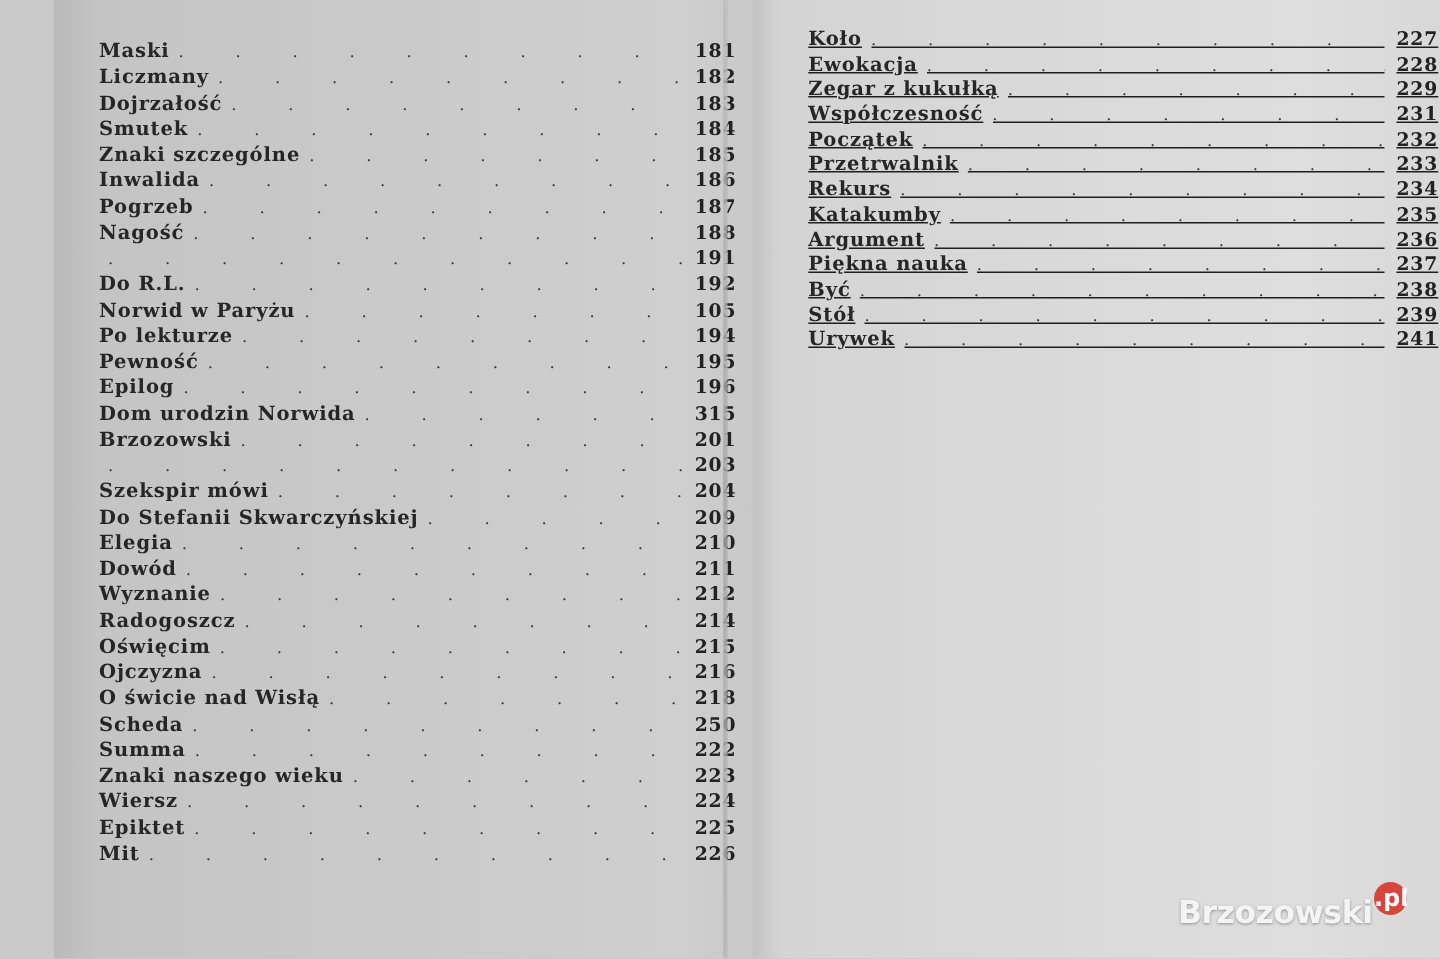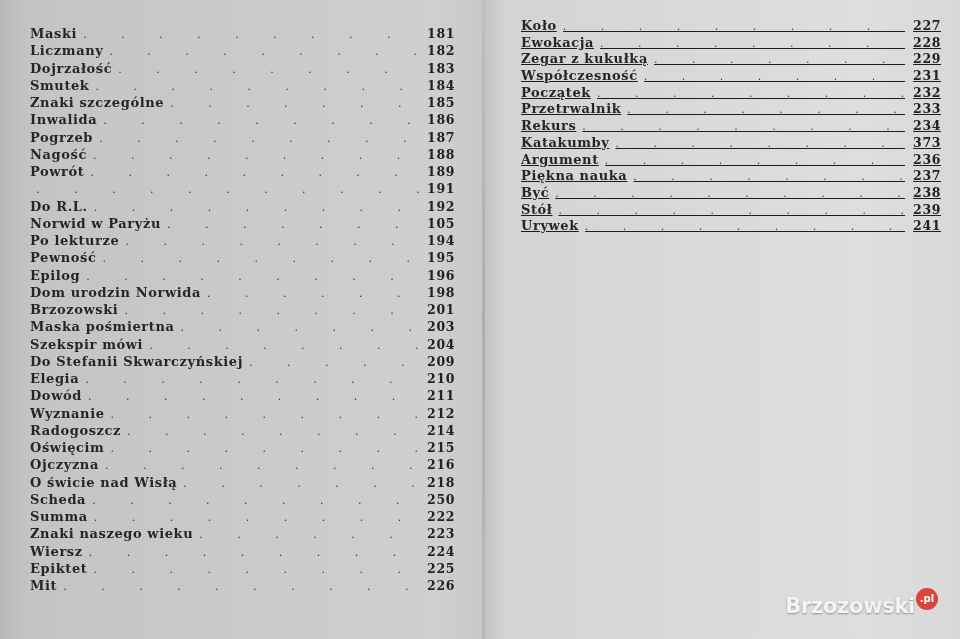--- a/index.html
+++ b/index.html
@@ -2,21 +2,21 @@
 <html><head>
   <meta charset="utf-8">
   <style>
     html, body { margin: 0; padding: 0; }
     body {
       width: 960px; height: 639px; overflow: hidden; position: relative;
       background: #c9c9c9;
       font-family: "DejaVu Serif", "Liberation Serif", serif;
       color: #1e1e1e;
     }
-    .spread { position: absolute; inset: 0; display: flex; }
+    .spread { position: absolute; inset: 0; display: flex; padding-left: 36px; }
     .page {
       position: relative; height: 639px; box-sizing: border-box;
     }
     .page-left {
       width: 484px;
       background: linear-gradient(90deg, #b9b9b9 0%, #c4c4c4 6%, #cacaca 50%, #cfcfcf 90%, #c8c8c8 100%);
     }
     .page-right {
       width: 476px;
       background: linear-gradient(90deg, #c2c2c2 0%, #d4d4d4 4%, #d9d9d9 40%, #dedede 80%, #d8d8d8 100%);
@@ -45,21 +45,21 @@
     .toc .num { width: 30px; text-align: right; font-weight: bold; color: #222; font-size: 12.5px; }
     .watermark {
       position: absolute; right: 22px; bottom: 18px;
       font-family: "DejaVu Sans", "Liberation Sans", sans-serif;
       font-weight: bold; font-size: 21px; color: #f4f4f4; letter-spacing: -0.3px;
       text-shadow: 0 1px 2px rgba(0,0,0,0.35);
     }
     .watermark .badge {
       display: inline-block; position: relative; top: -11px; margin-left: 1px;
       background: #d9453a; color: #fff; border-radius: 50%;
-      width: 22px; height: 22px; font-size: 10px; line-height: 22px; text-align: center;
+      width: 22px; height: 22px; font-size: 16px; line-height: 22px; text-align: center;
       text-shadow: none; letter-spacing: 0;
     }
   </style>
 </head>
 <body>
 
 <div class="spread">
   <div class="page page-left">
     <ul class="toc toc-left" id="toc-left">
         <li>
@@ -96,25 +96,20 @@
           <span class="title">Pogrzeb</span>
           <span class="leader"></span>
           <span class="num">187</span>
         </li>
         <li>
           <span class="title">Nagość</span>
           <span class="leader"></span>
           <span class="num">188</span>
         </li>
         <li>
-          <span class="title">Powrót</span>
-          <span class="leader"></span>
-          <span class="num">189</span>
-        </li>
-        <li>
           <span class="leader"></span>
           <span class="num">191</span>
         </li>
         <li>
           <span class="title">Do R.L.</span>
           <span class="leader"></span>
           <span class="num">192</span>
         </li>
         <li>
           <span class="title">Norwid w Paryżu</span>
@@ -132,29 +127,28 @@
           <span class="num">195</span>
         </li>
         <li>
           <span class="title">Epilog</span>
           <span class="leader"></span>
           <span class="num">196</span>
         </li>
         <li>
           <span class="title">Dom urodzin Norwida</span>
           <span class="leader"></span>
-          <span class="num">198</span>
+          <span class="num">315</span>
         </li>
         <li>
           <span class="title">Brzozowski</span>
           <span class="leader"></span>
           <span class="num">201</span>
         </li>
         <li>
-          <span class="title">Maska pośmiertna</span>
           <span class="leader"></span>
           <span class="num">203</span>
         </li>
         <li>
           <span class="title">Szekspir mówi</span>
           <span class="leader"></span>
           <span class="num">204</span>
         </li>
         <li>
           <span class="title">Do Stefanii Skwarczyńskiej</span>
@@ -261,21 +255,21 @@
           <span class="num">233</span>
         </li>
         <li>
           <span class="title">Rekurs</span>
           <span class="leader"></span>
           <span class="num">234</span>
         </li>
         <li>
           <span class="title">Katakumby</span>
           <span class="leader"></span>
-          <span class="num">373</span>
+          <span class="num">235</span>
         </li>
         <li>
           <span class="title">Argument</span>
           <span class="leader"></span>
           <span class="num">236</span>
         </li>
         <li>
           <span class="title">Piękna nauka</span>
           <span class="leader"></span>
           <span class="num">237</span>

